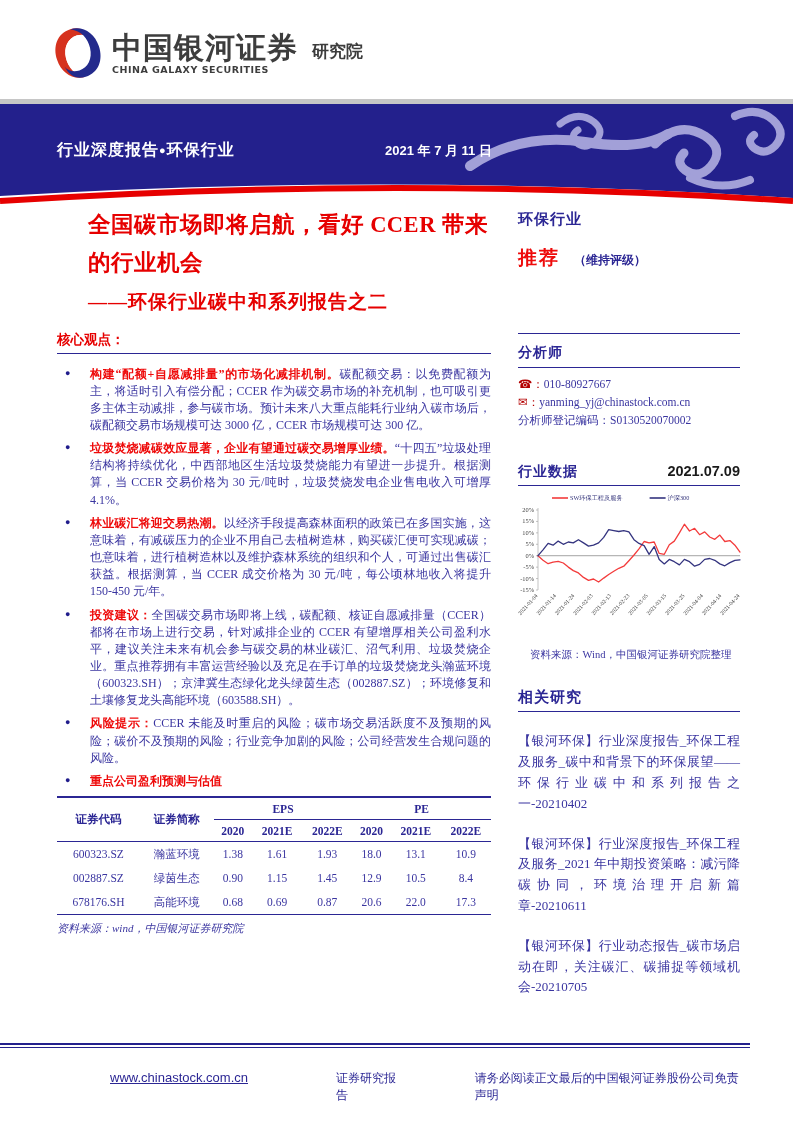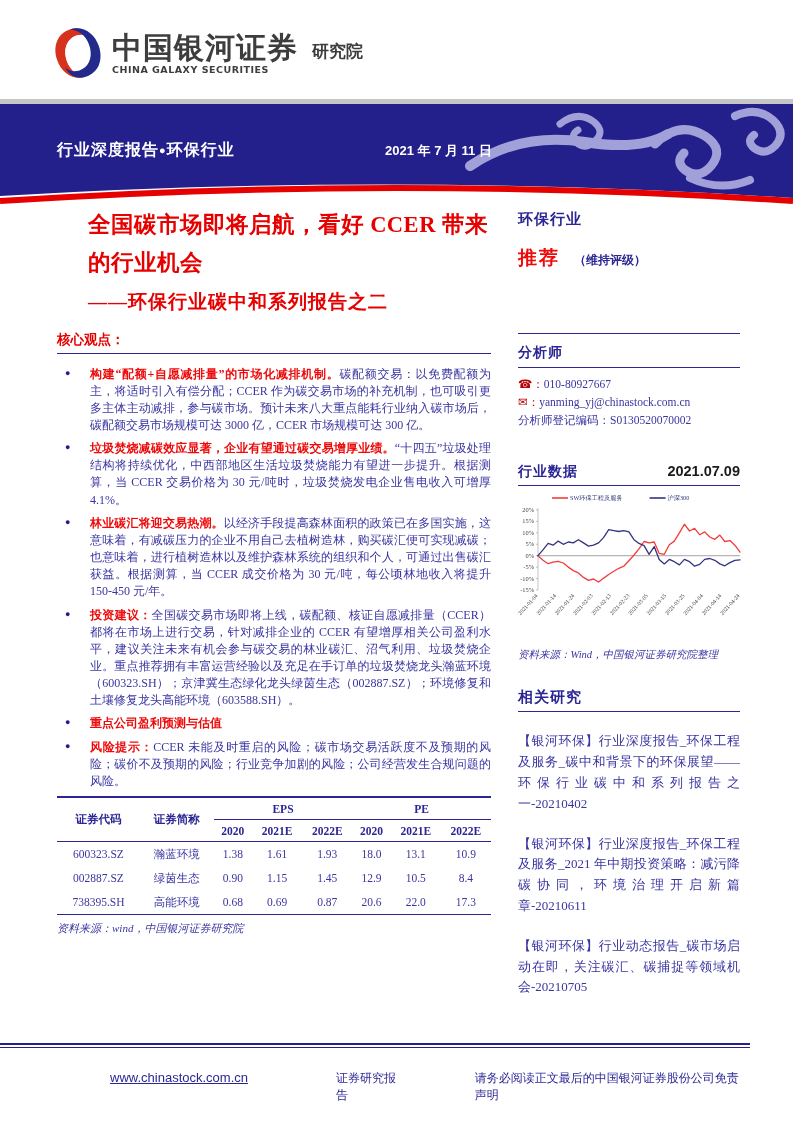--- a/index.html
+++ b/index.html
@@ -67,21 +67,21 @@
   .sb-rating { color:#ee0a0a; font-weight:bold; font-size:19px; letter-spacing:2px; }
   .sb-rating-note { color:#2b2694; font-weight:bold; font-size:12px; margin-left:14px; }
   .sb-rule { border:none; border-top:1px solid #2b2694; margin-top:62px; }
   .sb-h { margin-top:10px; font-size:14px; font-weight:bold; color:#2b2694; border-bottom:1.5px solid #2b2694; padding-bottom:5px; letter-spacing:1px; }
   .sb-analyst { margin-top:8px; font-size:11.5px; line-height:1.55; color:#3a35a0; }
   .sb-analyst .icon { color:#b40000; }
   .sb-data-head { margin-top:34px; display:flex; justify-content:space-between; align-items:baseline; border-bottom:1.5px solid #2b2694; padding-bottom:4px; }
   .sb-data-title { font-size:14px; font-weight:bold; color:#2b2694; letter-spacing:1px; }
   .sb-data-date { font-size:14.5px; font-weight:bold; color:#1a1a1a; font-family:"Liberation Sans",sans-serif; }
   .chart-box { margin-top:4px; margin-left:-10px; width:242px; }
-  .chart-source { margin-top:2px; font-size:10.5px; font-style:italic; color:#3a35a0; }
+  .chart-source { margin-top:2px; font-size:10.5px; color:#3a35a0;margin-left:12px; }
   .sb-related-head { margin-top:26px; font-size:15px; font-weight:bold; color:#2b2694; border-bottom:1.5px solid #2b2694; padding-bottom:4px; letter-spacing:1px; }
   .related-item { margin-top:19px; font-size:13px; line-height:1.6; color:#3a35a0; text-align:justify; }
   
   .footer { position:absolute; top:1043px; left:0; width:750px; }
   .f-line1 { border-top:2.5px solid #23208c; }
   .f-line2 { border-top:1px solid #23208c; margin-top:2px; }
   .f-row { display:flex; align-items:baseline; margin-top:22px; }
   .f-url { margin-left:110px; font-size:13px; color:#2b2694; text-decoration:underline; font-family:"Liberation Sans",sans-serif; }
   .f-center { margin-left:88px; font-size:12px; color:#2b2694; font-family:"Liberation Serif",serif; }
   .f-right { margin-left:70px; font-size:12px; color:#2b2694; font-family:"Liberation Serif",serif; }
@@ -129,22 +129,22 @@
   <div class="left-col">
     <div class="report-title">全国碳市场即将启航，看好 CCER 带来的行业机会</div>
     <div class="report-subtitle">——环保行业碳中和系列报告之二</div>
     <div class="core-heading">核心观点：</div>
     <hr class="core-rule">
     <ul class="bullets" id="bullets">
         <li><span class="lead">构建“配额+自愿减排量”的市场化减排机制。</span><span>碳配额交易：以免费配额为主，将适时引入有偿分配；CCER 作为碳交易市场的补充机制，也可吸引更多主体主动减排，参与碳市场。预计未来八大重点能耗行业纳入碳市场后，碳配额交易市场规模可达 3000 亿，CCER 市场规模可达 300 亿。</span></li>
         <li><span class="lead">垃圾焚烧减碳效应显著，企业有望通过碳交易增厚业绩。</span><span>“十四五”垃圾处理结构将持续优化，中西部地区生活垃圾焚烧能力有望进一步提升。根据测算，当 CCER 交易价格为 30 元/吨时，垃圾焚烧发电企业售电收入可增厚 4.1%。</span></li>
         <li><span class="lead">林业碳汇将迎交易热潮。</span><span>以经济手段提高森林面积的政策已在多国实施，这意味着，有减碳压力的企业不用自己去植树造林，购买碳汇便可实现减碳；也意味着，进行植树造林以及维护森林系统的组织和个人，可通过出售碳汇获益。根据测算，当 CCER 成交价格为 30 元/吨，每公顷林地收入将提升 150-450 元/年。</span></li>
         <li><span class="lead">投资建议：</span><span>全国碳交易市场即将上线，碳配额、核证自愿减排量（CCER）都将在市场上进行交易，针对减排企业的 CCER 有望增厚相关公司盈利水平，建议关注未来有机会参与碳交易的林业碳汇、沼气利用、垃圾焚烧企业。重点推荐拥有丰富运营经验以及充足在手订单的垃圾焚烧龙头瀚蓝环境（600323.SH）；京津冀生态绿化龙头绿茵生态（002887.SZ）；环境修复和土壤修复龙头高能环境（603588.SH）。</span></li>
+        <li><span class="lead">风险提示：</span><span>CCER 未能及时重启的风险；碳市场交易活跃度不及预期的风险；碳价不及预期的风险；行业竞争加剧的风险；公司经营发生合规问题的风险。</span></li>
         <li><span class="lead">重点公司盈利预测与估值</span><span></span></li>
-        <li><span class="lead">风险提示：</span><span>CCER 未能及时重启的风险；碳市场交易活跃度不及预期的风险；碳价不及预期的风险；行业竞争加剧的风险；公司经营发生合规问题的风险。</span></li>
       </ul>
 
     <table class="company">
       <thead>
         <tr class="t-top">
           <th rowspan="2">证券代码</th>
           <th rowspan="2">证券简称</th>
           <th colspan="3" class="t-grp">EPS</th>
           <th colspan="3" class="t-grp">PE</th>
         </tr>
@@ -172,21 +172,21 @@
             <td>002887.SZ</td>
             <td>绿茵生态</td>
             <td>0.90</td>
             <td>1.15</td>
             <td>1.45</td>
             <td>12.9</td>
             <td>10.5</td>
             <td>8.4</td>
           </tr>
           <tr class="t-bottom">
-            <td>738395.SH</td>
+            <td>678176.SH</td>
             <td>高能环境</td>
             <td>0.68</td>
             <td>0.69</td>
             <td>0.87</td>
             <td>20.6</td>
             <td>22.0</td>
             <td>17.3</td>
           </tr>
         </tbody>
     </table>

